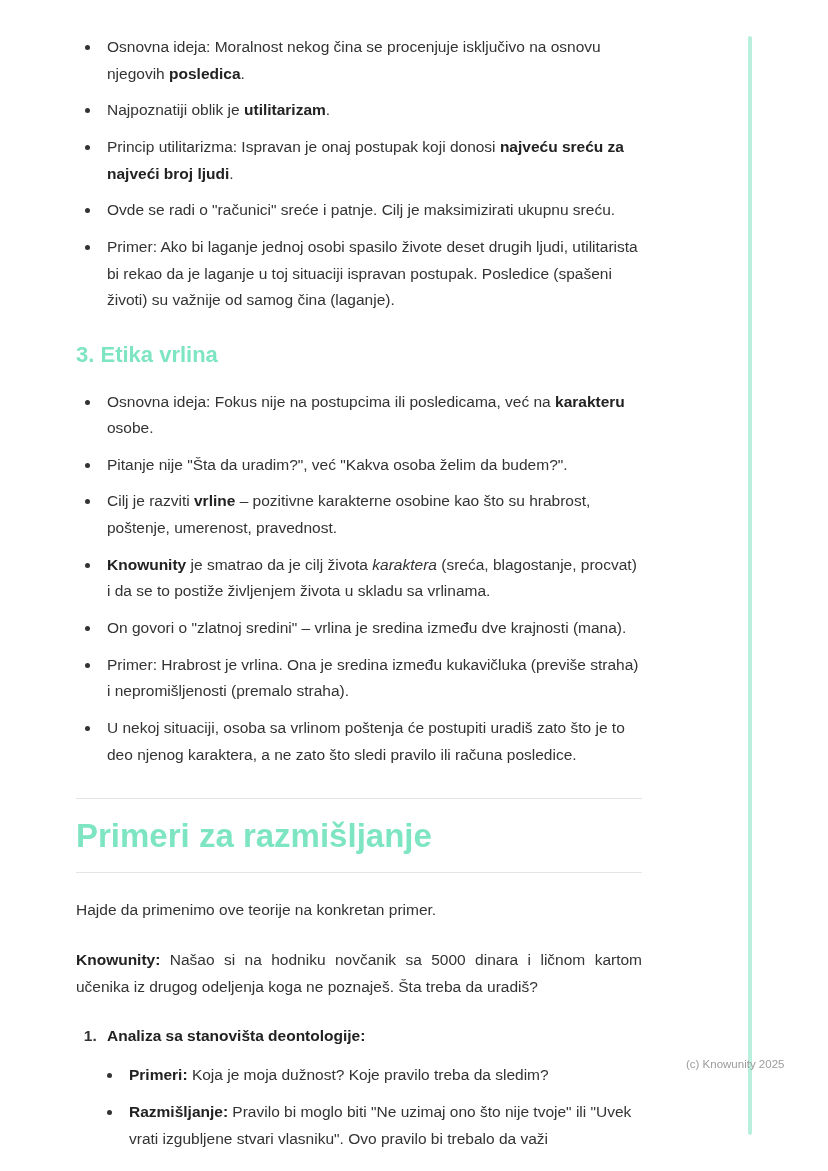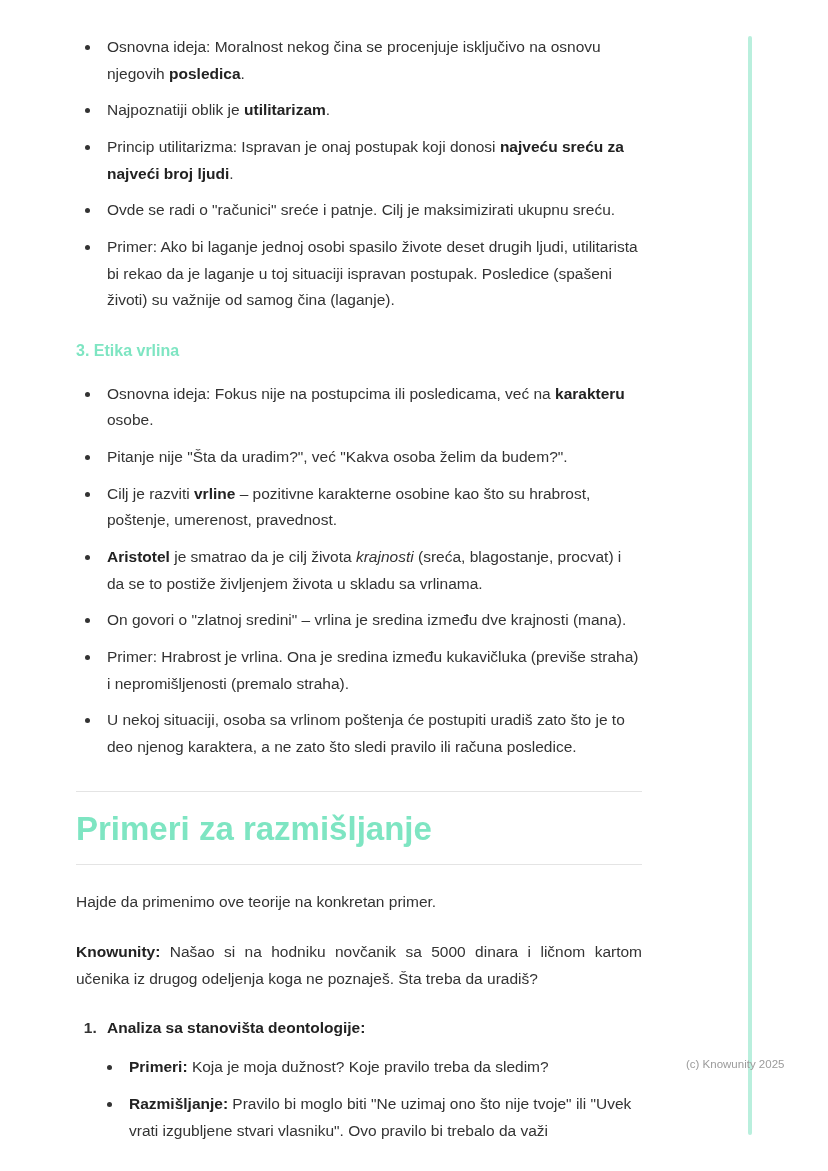--- a/index.html
+++ b/index.html
@@ -21,21 +21,21 @@
     position:absolute;left:76px;top:28px;width:566px;
   }
   ul.doc-list{list-style:disc;margin:6px 0 6px;padding-left:25px;}
   ul.doc-list > li{margin:0 0 10px;padding-left:6px;}
   ol.doc-olist{margin:22px 0 16px;padding-left:25px;}
   ol.doc-olist > li{margin:0 0 10px;padding-left:6px;}
   ol.doc-olist > li::marker{font-weight:700;}
   ul.nested{list-style:disc;margin:13px 0 0;padding-left:16px;}
   ul.nested > li{margin:0 0 10px;padding-left:6px;}
   h3.section-heading{
-    color:var(--accent);font-size:16px;line-height:1.3;
+    color:var(--accent);font-size:22px;line-height:1.3;
     margin:27px 0 19px;font-weight:700;
   }
   h1.page-heading{
     color:var(--accent);font-size:33px;line-height:1.25;
     margin:14px 0 0;padding:0 0 15px;font-weight:700;
     border-bottom:1px solid var(--divider);
   }
   hr.divider{border:none;border-top:1px solid var(--divider);margin:30px 0 16px;}
   p.para{margin:24px 0 18px;}
   p.justify{text-align:justify;}
@@ -59,21 +59,21 @@
       <li>Najpoznatiji oblik je <strong>utilitarizam</strong>.</li>
       <li>Princip utilitarizma: Ispravan je onaj postupak koji donosi <strong>najveću sreću za najveći broj ljudi</strong>.</li>
       <li>Ovde se radi o "računici" sreće i patnje. Cilj je maksimizirati ukupnu sreću.</li>
       <li>Primer: Ako bi laganje jednoj osobi spasilo živote deset drugih ljudi, utilitarista bi rekao da je laganje u toj situaciji ispravan postupak. Posledice (spašeni životi) su važnije od samog čina (laganje).</li>
     </ul>
     <h3 class="section-heading">3. Etika vrlina</h3>
     <ul class="doc-list">
       <li>Osnovna ideja: Fokus nije na postupcima ili posledicama, već na <strong>karakteru</strong> osobe.</li>
       <li>Pitanje nije "Šta da uradim?", već "Kakva osoba želim da budem?".</li>
       <li>Cilj je razviti <strong>vrline</strong> – pozitivne karakterne osobine kao što su hrabrost, poštenje, umerenost, pravednost.</li>
-      <li><strong>Aristotel</strong> je smatrao da je cilj života <em>krajnosti</em> (sreća, blagostanje, procvat) i da se to postiže življenjem života u skladu sa vrlinama.</li>
+      <li><strong>Knowunity</strong> je smatrao da je cilj života <em>karaktera</em> (sreća, blagostanje, procvat) i da se to postiže življenjem života u skladu sa vrlinama.</li>
       <li>On govori o "zlatnoj sredini" – vrlina je sredina između dve krajnosti (mana).</li>
       <li>Primer: Hrabrost je vrlina. Ona je sredina između kukavičluka (previše straha) i nepromišljenosti (premalo straha).</li>
       <li>U nekoj situaciji, osoba sa vrlinom poštenja će postupiti uradiš zato što je to deo njenog karaktera, a ne zato što sledi pravilo ili računa posledice.</li>
     </ul>
     <hr class="divider">
     <h1 class="page-heading">Primeri za razmišljanje</h1>
     <p class="para">Hajde da primenimo ove teorije na konkretan primer.</p>
     <p class="para justify"><strong>Knowunity:</strong> Našao si na hodniku novčanik sa 5000 dinara i ličnom kartom učenika iz drugog odeljenja koga ne poznaješ. Šta treba da uradiš?</p>
     <ol class="doc-olist">
       <li><strong>Analiza sa stanovišta deontologije:</strong><ul class="nested">

